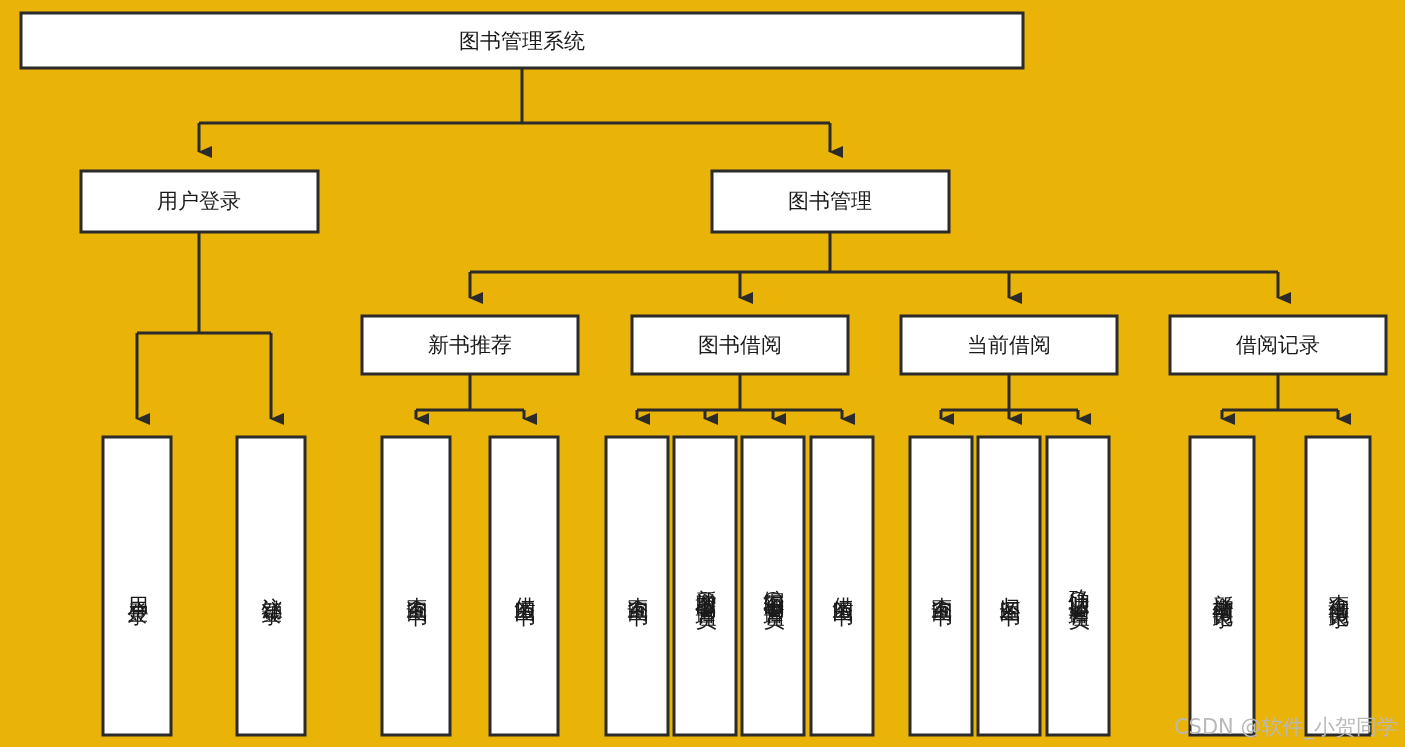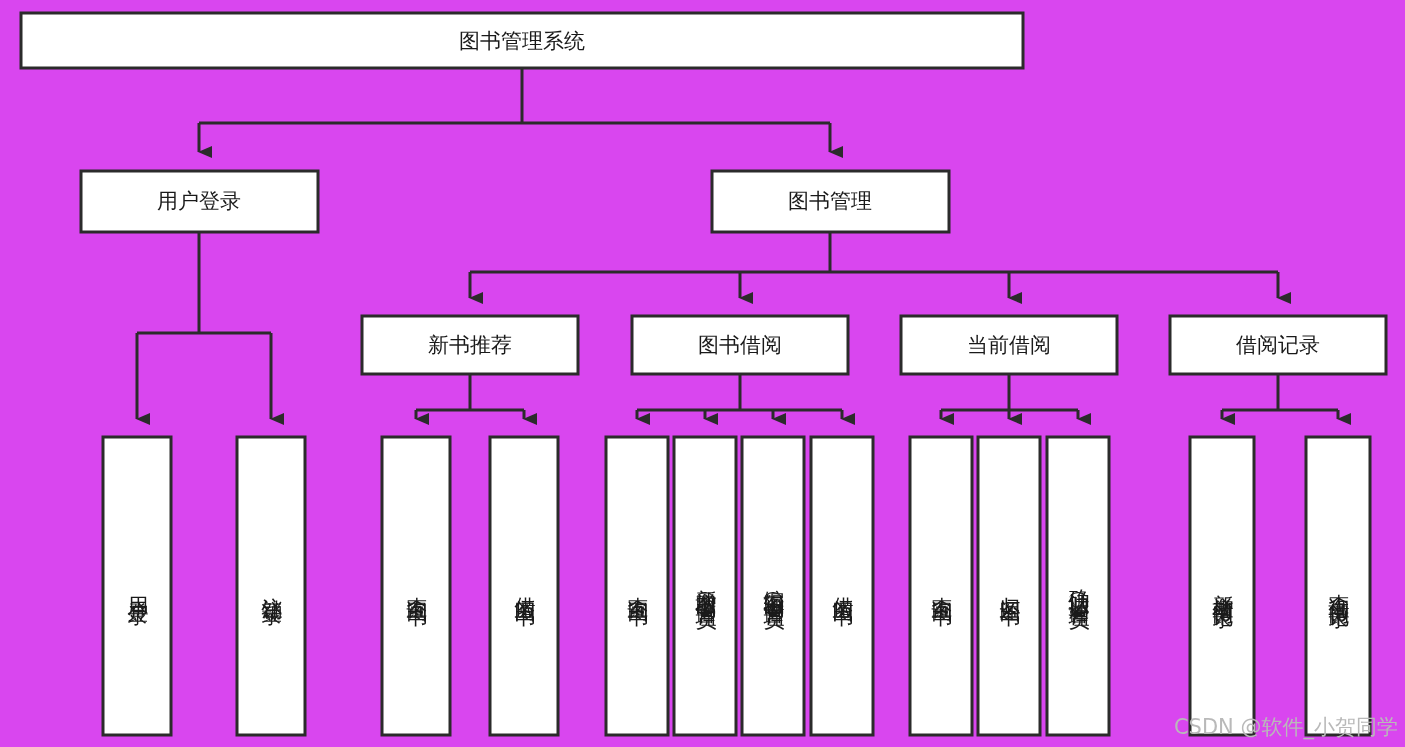--- a/index.html
+++ b/index.html
@@ -11,21 +11,21 @@
   body {
     width: 1405px;
     height: 747px;
     overflow: hidden;
     font-family: "DejaVu Sans", "Liberation Sans", sans-serif;
   }
   #diagram-root {
     position: relative;
     width: 1405px;
     height: 747px;
-    background: #d946ef;
+    background: #eab308;
   }
   svg#flowchart {
     position: absolute;
     left: 0;
     top: 0;
     width: 1405px;
     height: 747px;
     display: block;
   }
   .node-box {

